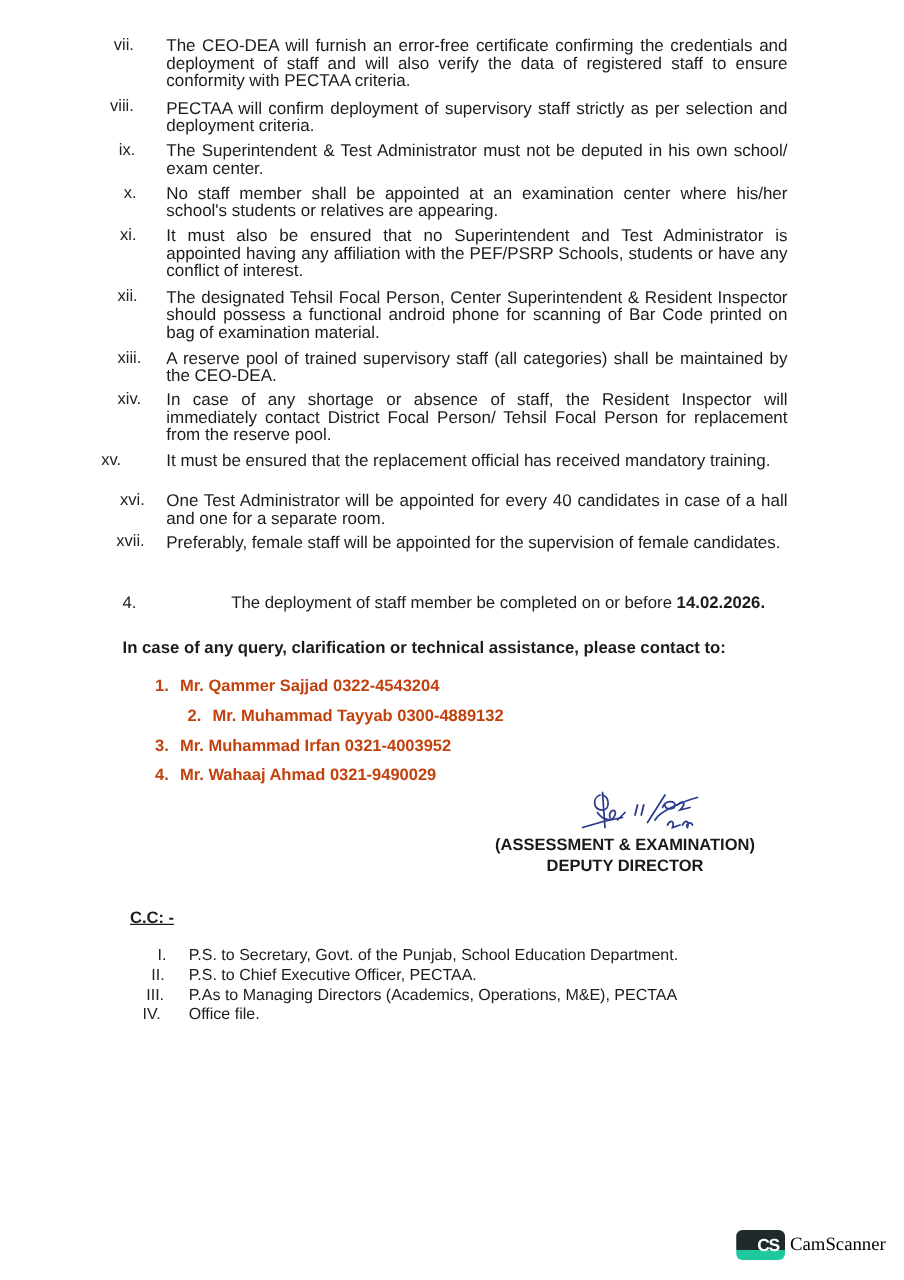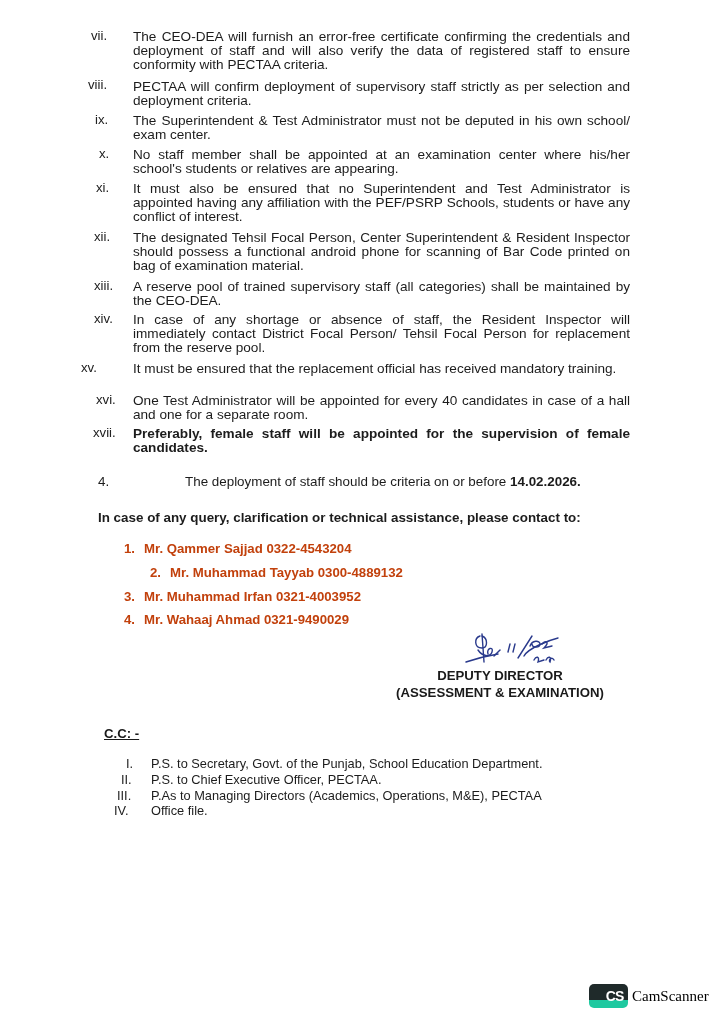--- a/index.html
+++ b/index.html
@@ -66,26 +66,26 @@
     <div class="item">
       <span class="num" style="left:81px; top:361px;">xv.</span>
       <span class="txt" style="top:362px;">It must be ensured that the replacement official has received mandatory training.</span>
     </div>
     <div class="item">
       <span class="num" style="left:96px; top:393px;">xvi.</span>
       <span class="txt" style="top:394px;">One Test Administrator will be appointed for every 40 candidates in case of a hall and one for a separate room.</span>
     </div>
     <div class="item">
       <span class="num" style="left:93px; top:426px;">xvii.</span>
-      <span class="txt" style="top:427px;font-weight:bold;">Preferably, female staff will be appointed for the supervision of female candidates.</span>
+      <span class="txt" style="top:427px;">Preferably, female staff will be appointed for the supervision of female candidates.</span>
     </div>
   </div>
 
   <div class="para" style="top:473px;">
-    <span style="display:inline-block; width:87px;">4.</span><span>The deployment of staff should be criteria on or before </span><span class="bold">14.02.2026.</span>
+    <span style="display:inline-block; width:87px;">4.</span><span>The deployment of staff member be completed on or before </span><span class="bold">14.02.2026.</span>
   </div>
 
   <div class="para bold" style="top:509px;">In case of any query, clarification or technical assistance, please contact to:</div>
 
   <div>
     <div class="contact" style="top:541px;">
       <span class="cnum">1.</span><span>Mr. Qammer Sajjad 0322-4543204</span>
     </div>
     <div class="contact" style="top:565px;margin-left:26px;">
       <span class="cnum">2.</span><span>Mr. Muhammad Tayyab 0300-4889132</span>
@@ -110,22 +110,22 @@
         <path d="M55 20 L 57 12"></path>
         <path d="M60 26 L 74 4"></path>
         <path d="M72 14 C 74 8, 82 8, 82 12 C 82 16, 74 16, 74 12"></path>
         <path d="M84 12 C 88 8, 92 10, 86 16 L 94 14"></path>
         <path d="M66 24 C 70 16, 92 8, 100 6"></path>
         <path d="M76 28 C 78 24, 82 24, 80 30 L 86 28"></path>
         <path d="M88 28 C 90 24, 94 24, 92 30 C 90 28, 94 24, 96 28"></path>
       </g>
     </svg>
     <div class="desig">
+      <div>(ASSESSMENT &amp; EXAMINATION)</div>
       <div>DEPUTY DIRECTOR</div>
-      <div>(ASSESSMENT &amp; EXAMINATION)</div>
     </div>
   </div>
 
   <div class="cc-label">C.C: -</div>
   <div>
     <span class="cc-num" style="left:126px; top:756px;">I.</span>
     <span class="cc-txt" style="top:756px;">P.S. to Secretary, Govt. of the Punjab, School Education Department.</span>
     <span class="cc-num" style="left:121px; top:772px;">II.</span>
     <span class="cc-txt" style="top:772px;">P.S. to Chief Executive Officer, PECTAA.</span>
     <span class="cc-num" style="left:117px; top:788px;">III.</span>

